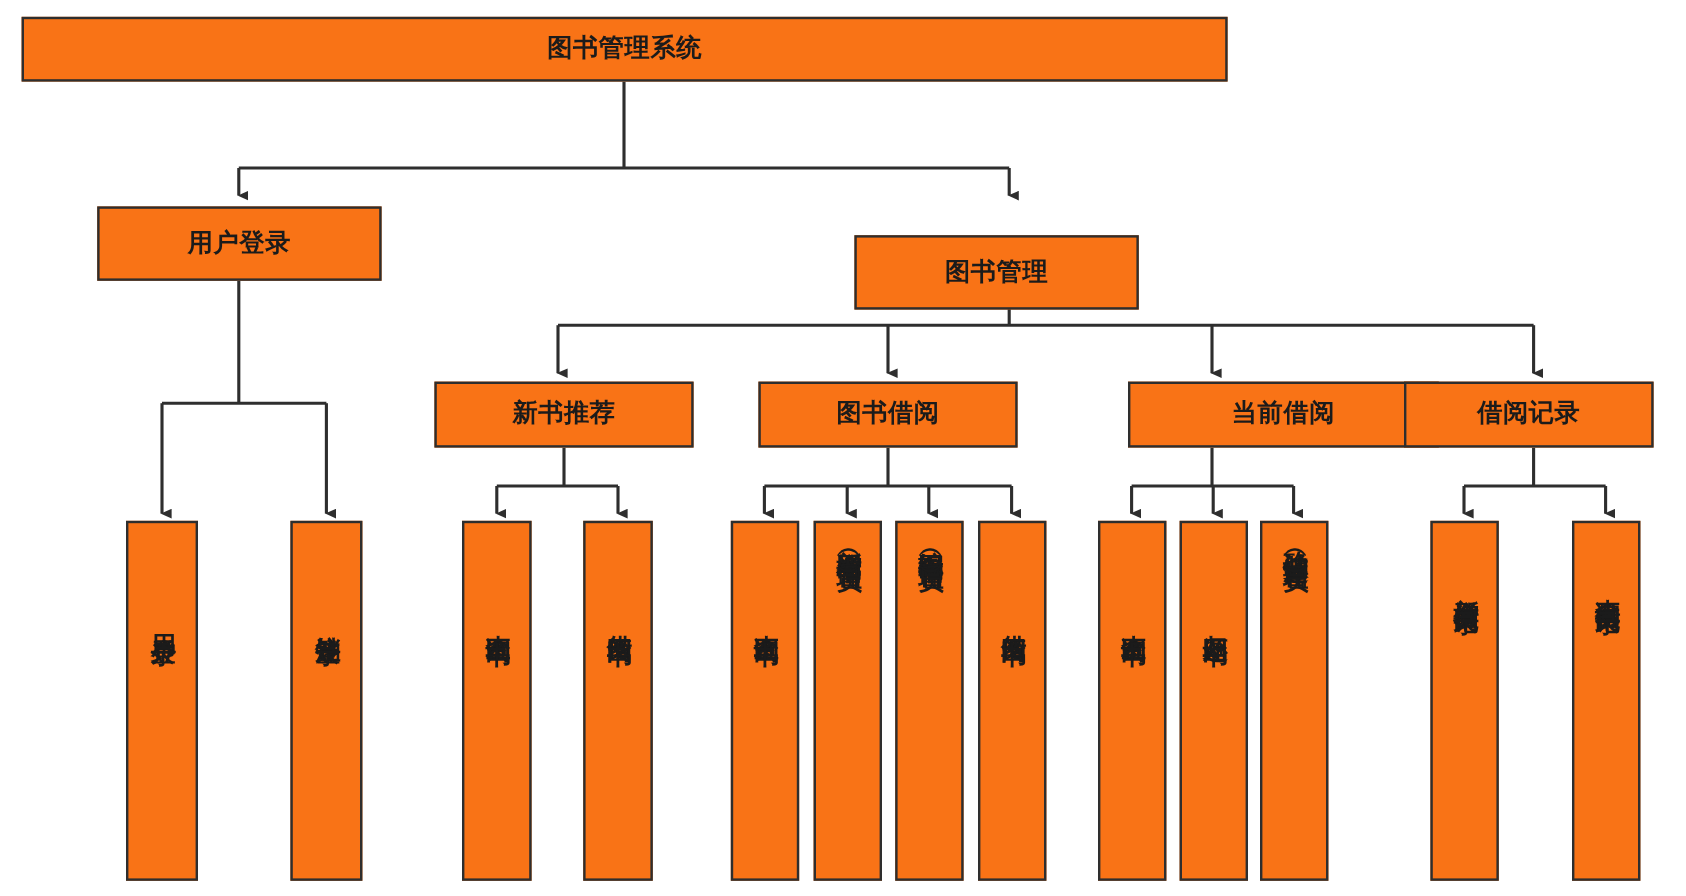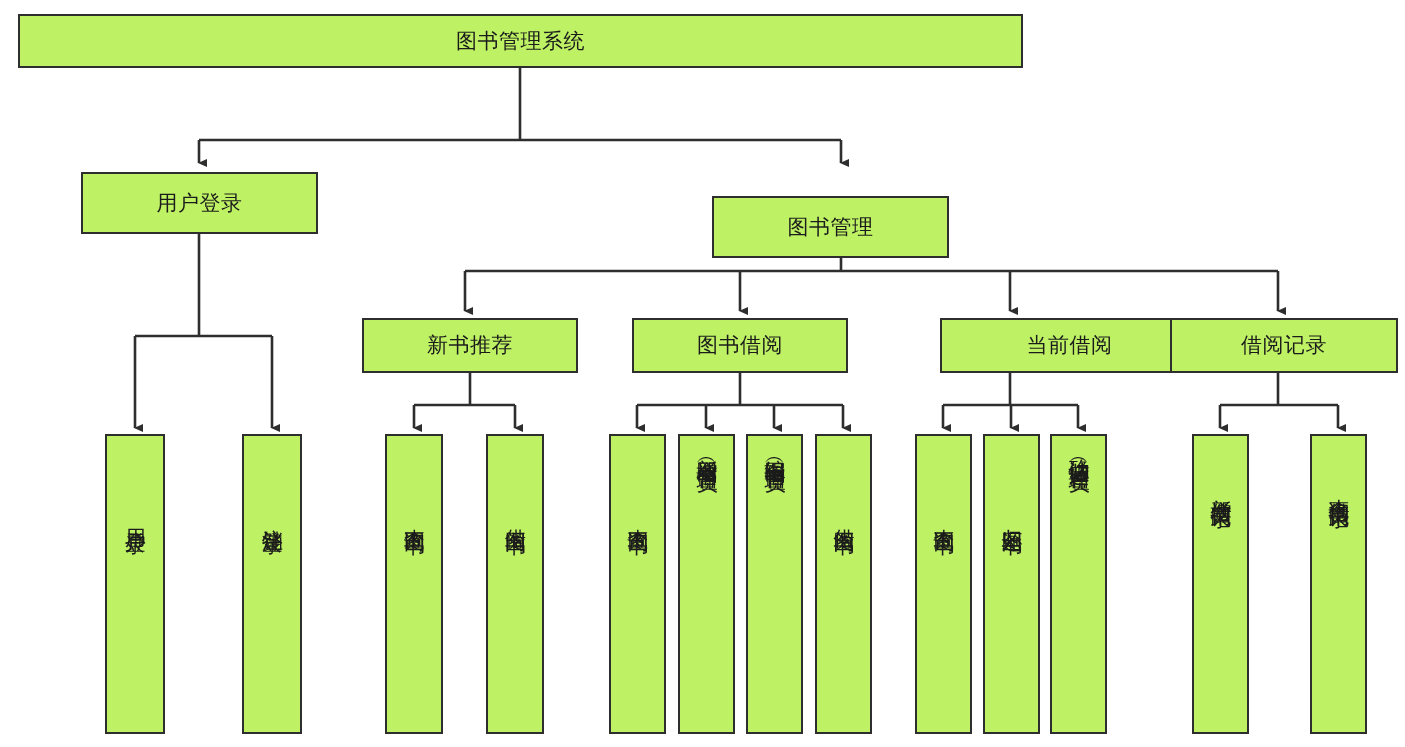--- a/index.html
+++ b/index.html
@@ -21,25 +21,26 @@
     position: absolute;
     left: 0;
     top: 0;
     width: 1405px;
     height: 747px;
   }
   .node-box {
     position: absolute;
     box-sizing: border-box;
     border: 2px solid #2e2e2e;
-    background: #bef264;
+    background: #f97316;
     display: flex;
     align-items: center;
     justify-content: center;
     overflow: hidden;
+    font-weight: bold;
   }
   .node-label {
     color: #1b1b1b;
     line-height: 1.18;
     text-align: center;
     white-space: pre;
   }
   .node-box.horizontal .node-label {
     font-size: 21px;
     letter-spacing: 0.5px;
@@ -138,21 +139,21 @@
 
   <div class="node-box horizontal" style="left:632px; top:318px; width:216px; height:55px;">
     <span class="node-label">图书借阅</span>
   </div>
   <div class="node-box horizontal" style="left:362px; top:318px; width:216px; height:55px;">
     <span class="node-label">新书推荐</span>
   </div>
   <div class="node-box horizontal" style="left:940px; top:318px; width:259px; height:55px;">
     <span class="node-label">当前借阅</span>
   </div>
-  <div class="node-box horizontal" style="left:1170px; top:318px; width:228px; height:55px;">
+  <div class="node-box horizontal" style="left:1170px; top:318px; width:208px; height:55px;">
     <span class="node-label">借阅记录</span>
   </div>
 
   <div class="node-box vertical mid" style="left:105px; top:434px; width:60px; height:300px;">
     <span class="node-label">用户登录</span>
   </div>
   <div class="node-box vertical mid" style="left:242px; top:434px; width:60px; height:300px;">
     <span class="node-label">注销登录</span>
   </div>
 

